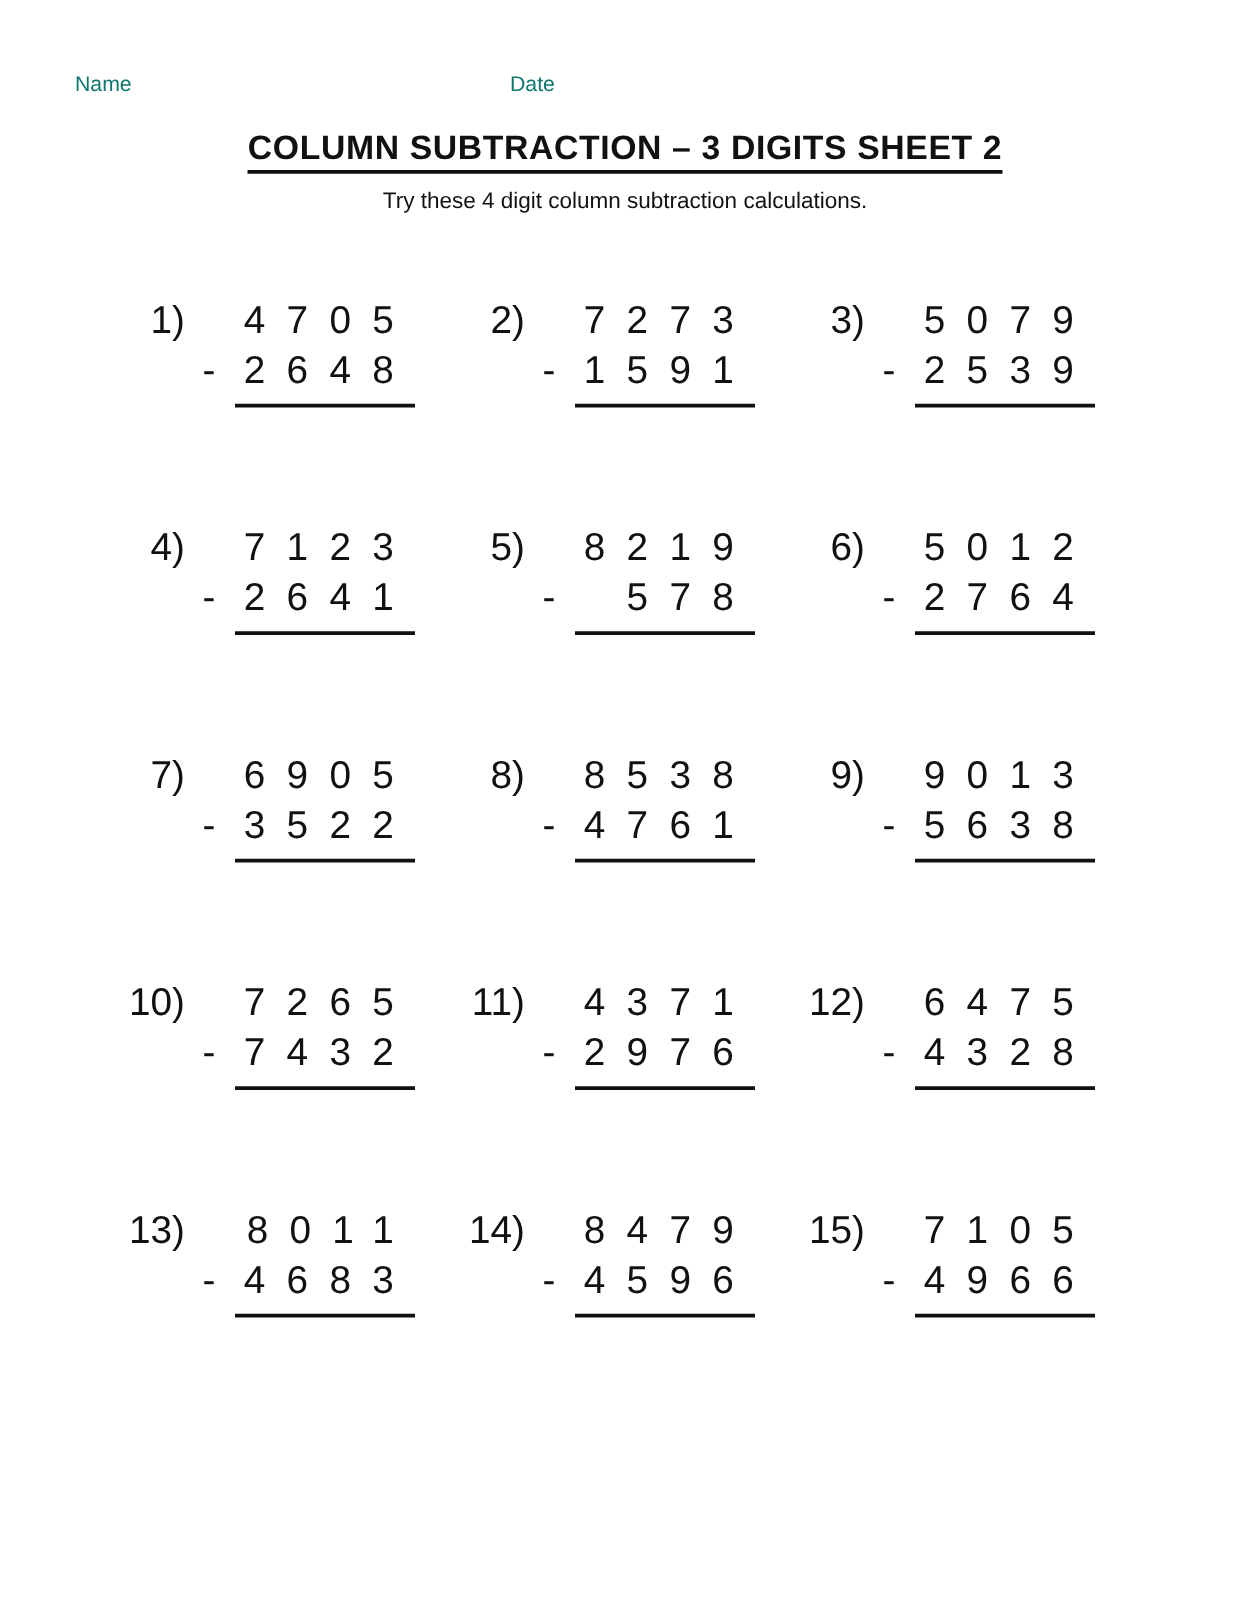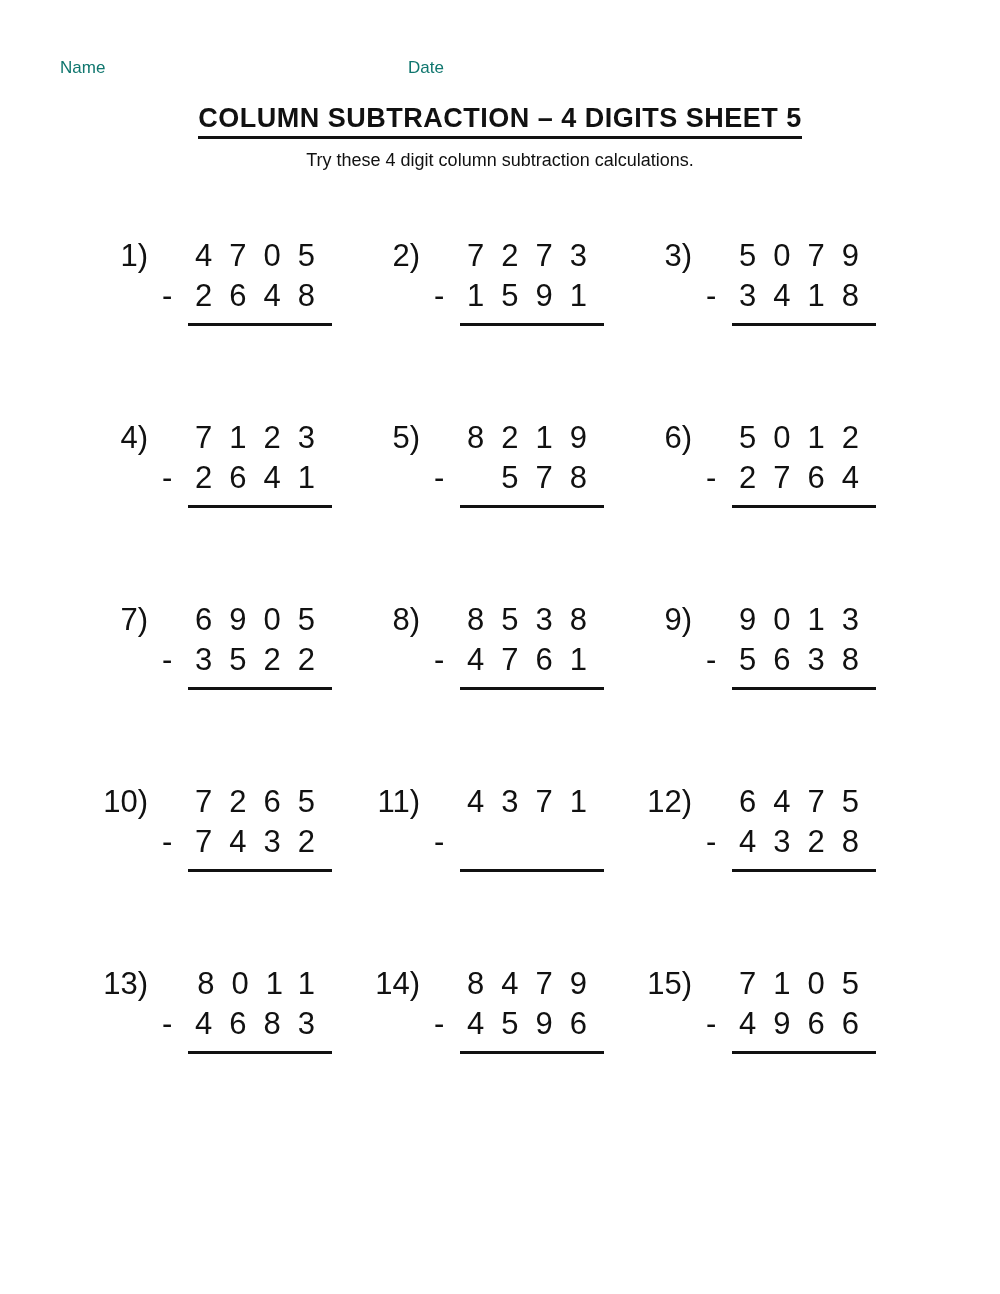--- a/index.html
+++ b/index.html
@@ -77,21 +77,21 @@
 </style>
 </head>
 <body>
 
 <div class="sheet">
 
   <span class="meta-label name-label">Name</span>
   <span class="meta-label date-label">Date</span>
 
   <div class="title-wrap">
-    <span class="title">COLUMN SUBTRACTION – 4 DIGITS SHEET 5</span>
+    <span class="title">COLUMN SUBTRACTION – 3 DIGITS SHEET 2</span>
   </div>
   <div class="subtitle-wrap">
     <span class="subtitle">Try these 4 digit column subtraction calculations.</span>
   </div>
 
   <div class="problems">
 
     <div class="problem">
       <span class="plabel">1)</span>
       <div class="work">
@@ -121,21 +121,21 @@
     </div>
 
     <div class="problem">
       <span class="plabel">3)</span>
       <div class="work">
         <div class="row minuend-row">
             <span class="digits">5079</span>
           </div>
         <div class="row sub-row">
           <span class="minus">-</span>
-          <span class="digits">3418</span>
+          <span class="digits">2539</span>
         </div>
         <div class="answer-line"></div>
       </div>
     </div>
 
     <div class="problem">
       <span class="plabel">4)</span>
       <div class="work">
         <div class="row minuend-row">
             <span class="digits">7123</span>
@@ -233,20 +233,21 @@
     </div>
 
     <div class="problem">
       <span class="plabel">11)</span>
       <div class="work">
         <div class="row minuend-row">
             <span class="digits">4371</span>
           </div>
         <div class="row sub-row">
           <span class="minus">-</span>
+          <span class="digits">2976</span>
         </div>
         <div class="answer-line"></div>
       </div>
     </div>
 
     <div class="problem">
       <span class="plabel">12)</span>
       <div class="work">
         <div class="row minuend-row">
             <span class="digits">6475</span>

